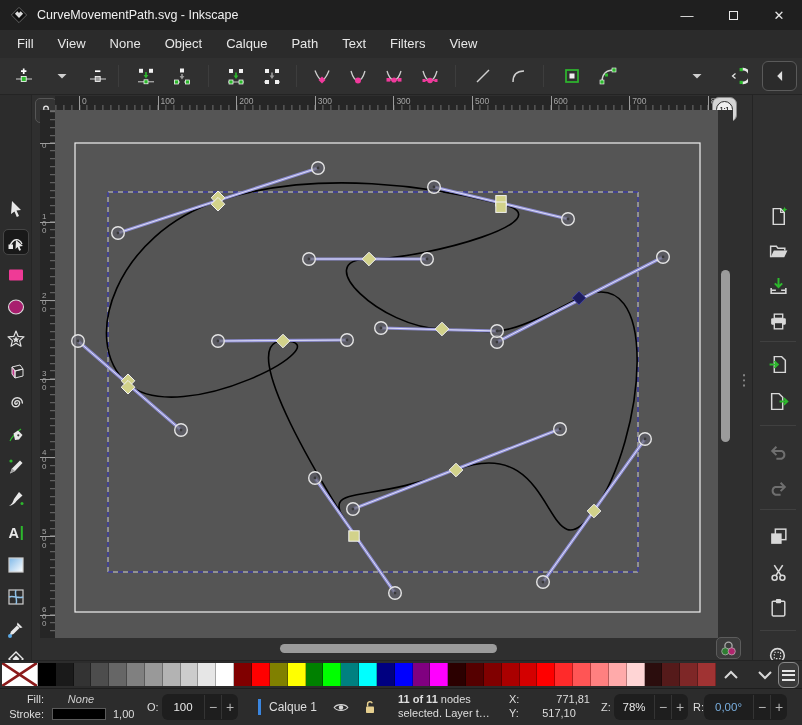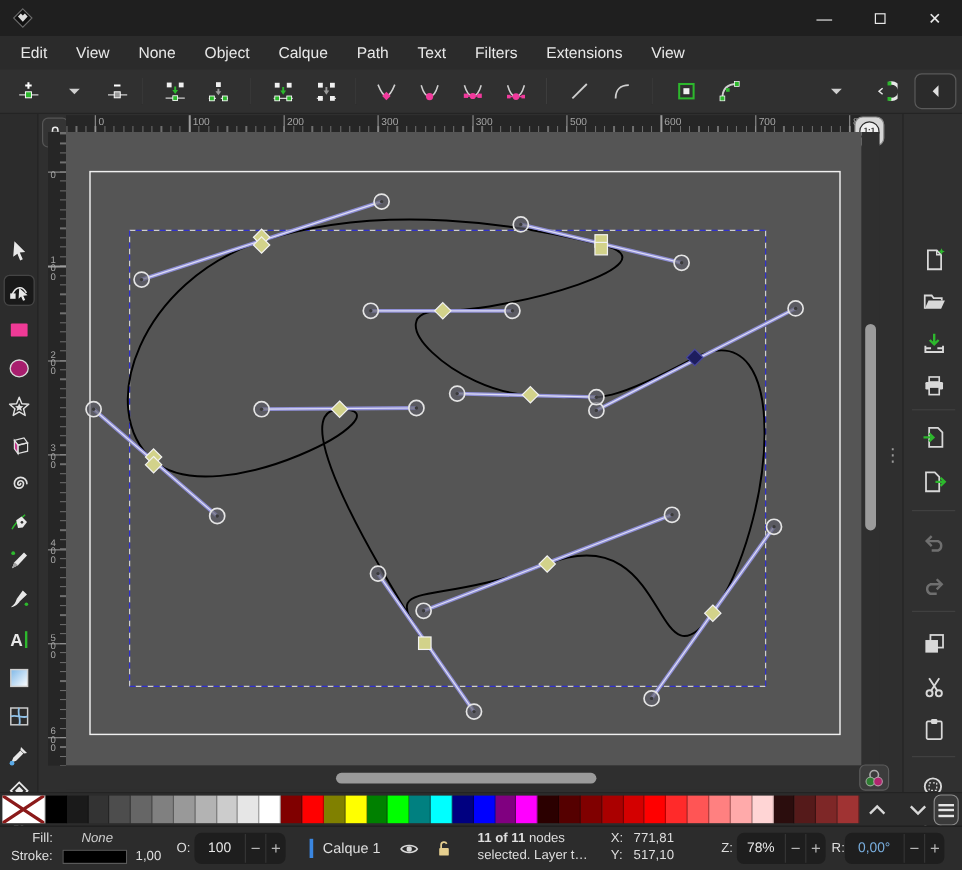--- a/index.html
+++ b/index.html
@@ -83,39 +83,39 @@
 </head>
 <body>
 
 <div id="app">
 
   <div class="titlebar">
     <svg class="logo" viewBox="0 0 20 20">
       <path d="M10 1.5 L18.5 10 L10 18.5 L1.5 10 Z" fill="#101010" stroke="#6a6a6a" stroke-width="1"></path>
       <path d="M5.5 8.7 L8.2 5.8 L10 7.8 L11.9 5.8 L14.5 8.7 L10 13.4 Z" fill="#dcdcdc"></path>
     </svg>
+    <span class="title">CurveMovementPath.svg - Inkscape</span>
     <div class="winbtns">
       <div class="winbtn">—</div>
       <div class="winbtn">
           <span class="maxbox"></span>
         </div>
       <div class="winbtn">✕</div>
     </div>
   </div>
 
   <div class="menubar" id="menubar">
-      <div class="menu-item">Edit</div>
+      <div class="menu-item">Fill</div>
       <div class="menu-item">View</div>
       <div class="menu-item">None</div>
       <div class="menu-item">Object</div>
       <div class="menu-item">Calque</div>
       <div class="menu-item">Path</div>
       <div class="menu-item">Text</div>
       <div class="menu-item">Filters</div>
-      <div class="menu-item">Extensions</div>
       <div class="menu-item">View</div>
     </div>
 
   <div class="toolbar" id="toolbar">
     <div class="collapse-btn">
       <svg width="14" height="14" viewBox="0 0 20 20">
         <path d="M13 3 L6 10 L13 17 Z" fill="#e0e0e0"></path>
         </svg>
     </div>
   <div class="tbtn" style="left: 8px;">
@@ -687,23 +687,23 @@
         <rect x="5" y="9.5" width="10" height="8" rx="1" fill="#e6cf8f"></rect>
         <path d="M7 9.5 V6.5 A3 3 0 0 1 12.8 5.3" fill="none" stroke="#e6cf8f" stroke-width="1.8"></path>
         </svg>
     </div>
 
     <div class="sb" style="left:398px;top:4px">
       <b>11 of 11</b><span> nodes</span></div>
     <div class="sb" style="left:398px;top:18px">selected. Layer t…</div>
 
     <div class="sb" style="left:509px;top:4px">X:</div>
-    <div class="sb" style="left:528px;top:4px;width:62px;text-align:left">771,81</div>
+    <div class="sb" style="left:528px;top:4px;width:62px;text-align:right">771,81</div>
     <div class="sb" style="left:509px;top:18px">Y:</div>
-    <div class="sb" style="left:528px;top:18px;width:62px;text-align:left">517,10</div>
+    <div class="sb" style="left:528px;top:18px;width:62px;text-align:center">517,10</div>
 
     <div class="sb" style="left:601px;top:12px">Z:</div>
     <div class="spinbox" style="left:614px;width:74px">
       <span class="val">78%</span>
       <span class="sbtn">−</span>
       <span class="sbtn">+</span>
     </div>
     <div class="sb" style="left:693px;top:12px">R:</div>
     <div class="spinbox" style="left:704px;width:83px">
       <span class="val" style="color:#79aede">0,00°</span>

